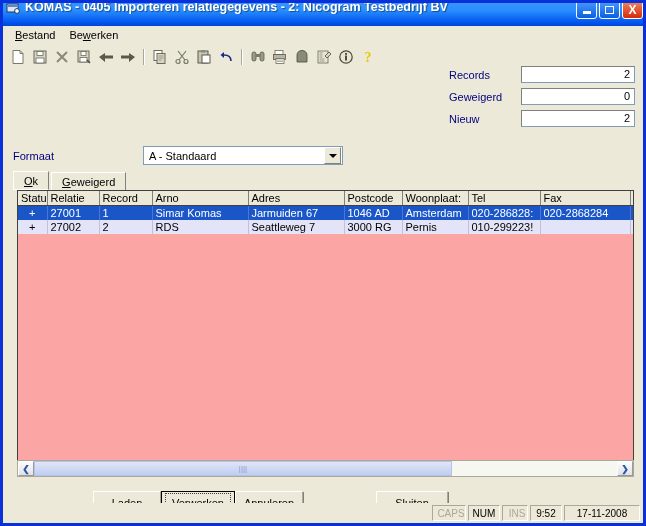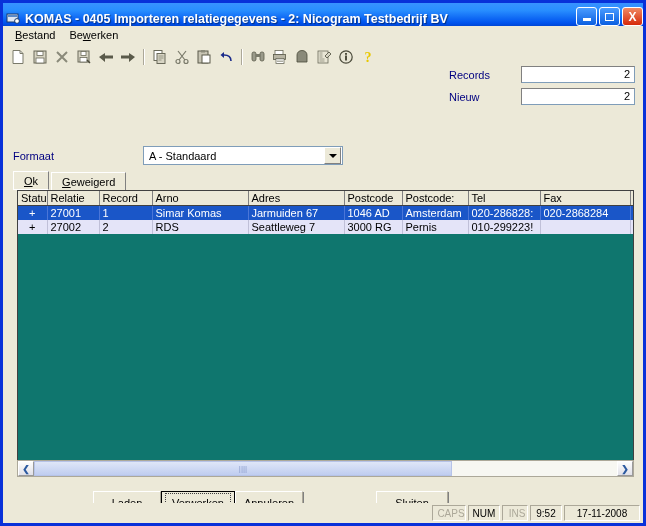--- a/index.html
+++ b/index.html
@@ -11,21 +11,21 @@
   }
   #app{
     position:relative;width:646px;height:526px;
     background:#0831d9;
     box-sizing:border-box;
   }
   
   .titlebar{
     position:absolute;left:0;top:0;width:646px;height:26px;
     background:linear-gradient(to bottom,#0058ee 0%,#3a93ff 8%,#288eff 40%,#0053ee 88%,#0046d5 100%);
-    display:flex;align-items:flex-end;
+    display:flex;align-items:flex-start;
   }
   .tb-icon{
     width:16px;height:16px;margin-left:5px;margin-right:4px;
     position:relative;flex:none;
   }
   .tb-icon svg{display:block;}
   .tb-title{
     color:#fff;font-weight:bold;font-size:12.5px;
     text-shadow:1px 1px 1px rgba(0,0,0,.45);
     white-space:nowrap;overflow:hidden;
@@ -121,21 +121,21 @@
   .tab.active{
     height:19px;background:#ece9d8;font-weight:normal;
     border:1px solid #fff;border-right-color:#808080;
     margin-right:2px;position:relative;z-index:2;
   }
   .tab u{text-decoration:underline;}
 
   
   .gridwrap{
     position:absolute;left:14px;top:164px;width:617px;height:276px;
-    border:1px solid #404040;background:#0f766e;box-sizing:border-box;
+    border:1px solid #404040;background:#fca5a5;box-sizing:border-box;
     overflow:hidden;
   }
   table.grid{border-collapse:collapse;table-layout:fixed;width:640px;}
   table.grid th{
     background:#ece9d8;
     border-right:1px solid #808080;
     border-bottom:1px solid #404040;
     font-weight:normal;font-size:11px;text-align:left;
     padding:1px 3px;height:14px;
     white-space:nowrap;overflow:hidden;color:#000;
@@ -350,20 +350,24 @@
         <svg width="16" height="16" viewBox="0 0 16 16">
             <text x="8" y="13" font-size="14" font-weight="bold" fill="#e8c800" text-anchor="middle" font-family="Liberation Serif, serif">?</text>
           </svg>
       </div>
     </div>
 
     <div class="counters">
       <div class="crow">
         <div class="clabel">Records</div>
         <div class="cfield">2</div>
+      </div>
+      <div class="crow">
+        <div class="clabel">Geweigerd</div>
+        <div class="cfield">0</div>
       </div>
       <div class="crow">
         <div class="clabel">Nieuw</div>
         <div class="cfield">2</div>
       </div>
     </div>
 
     <div class="formaat-row">
       <div class="formaat-label">Formaat</div>
       <div class="combo">
@@ -394,21 +398,21 @@
           <col style="width:56px">
         </colgroup>
         <thead>
           <tr>
             <th>Statu</th>
             <th>Relatie</th>
             <th>Record</th>
             <th>Arno</th>
             <th>Adres</th>
             <th>Postcode</th>
-            <th>Postcode:</th>
+            <th>Woonplaat:</th>
             <th>Tel</th>
             <th>Fax</th>
             <th>Contactp</th>
           </tr>
         </thead>
         <tbody>
           <tr class="selected">
             <td class="ctr">+</td>
             <td class="num">27001</td>
             <td class="num">1</td>

